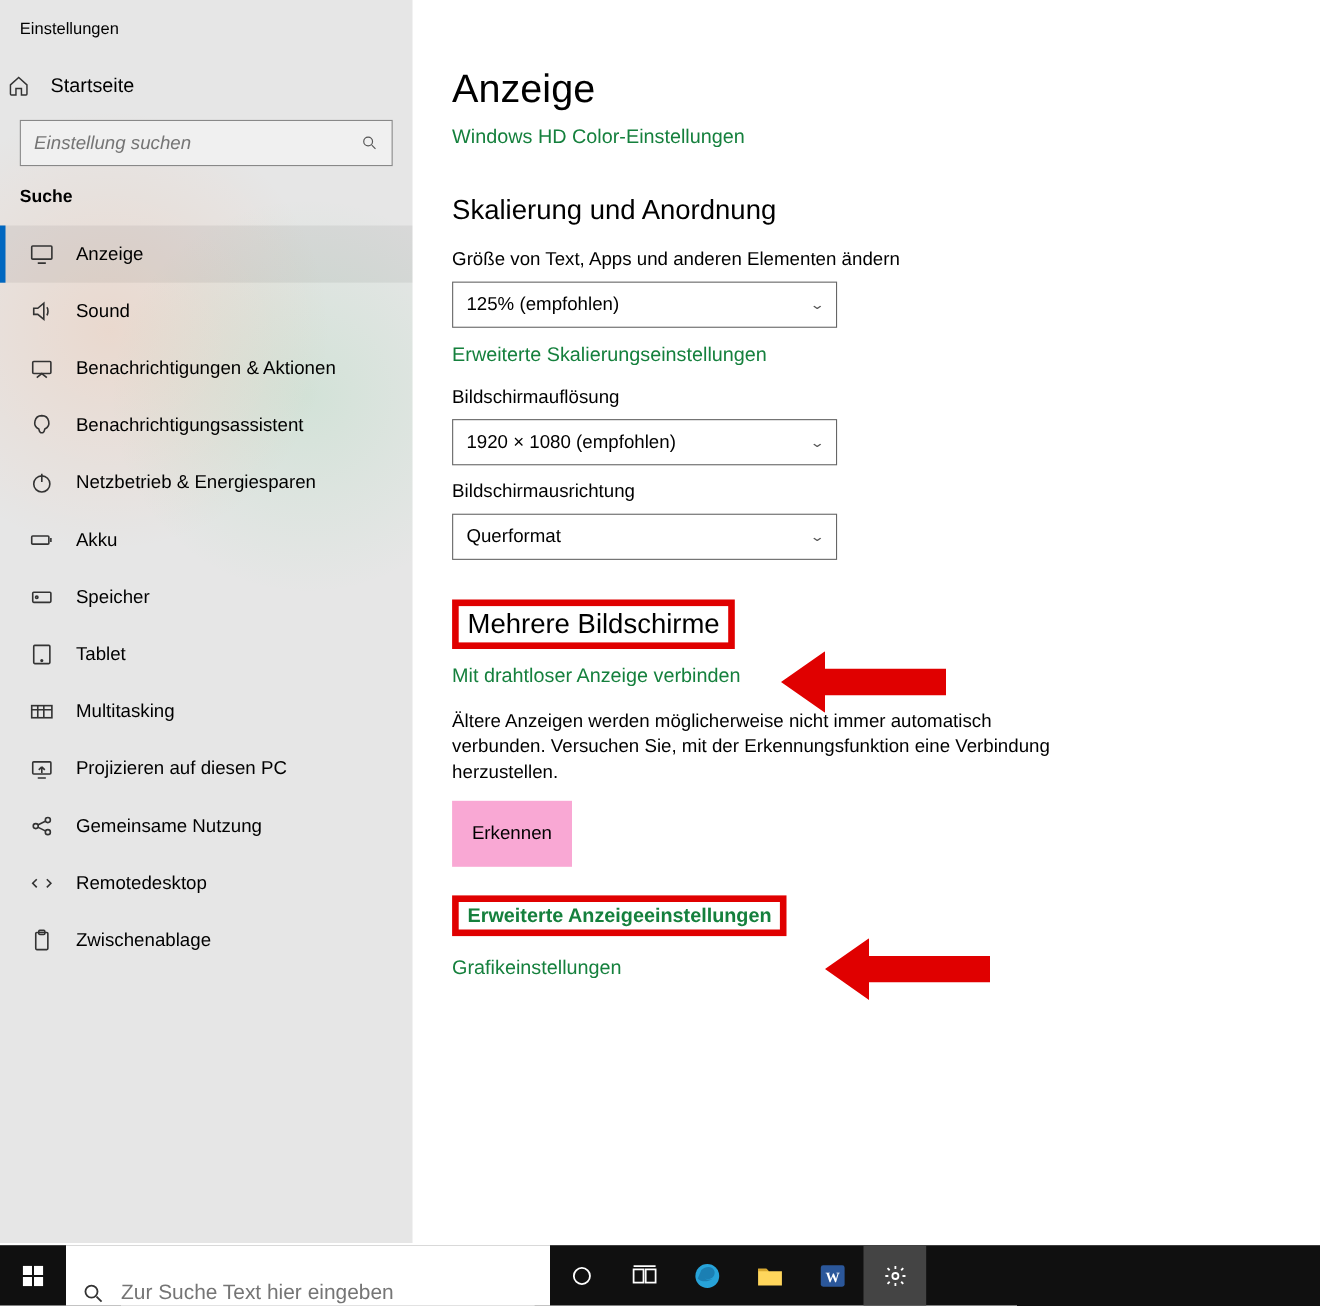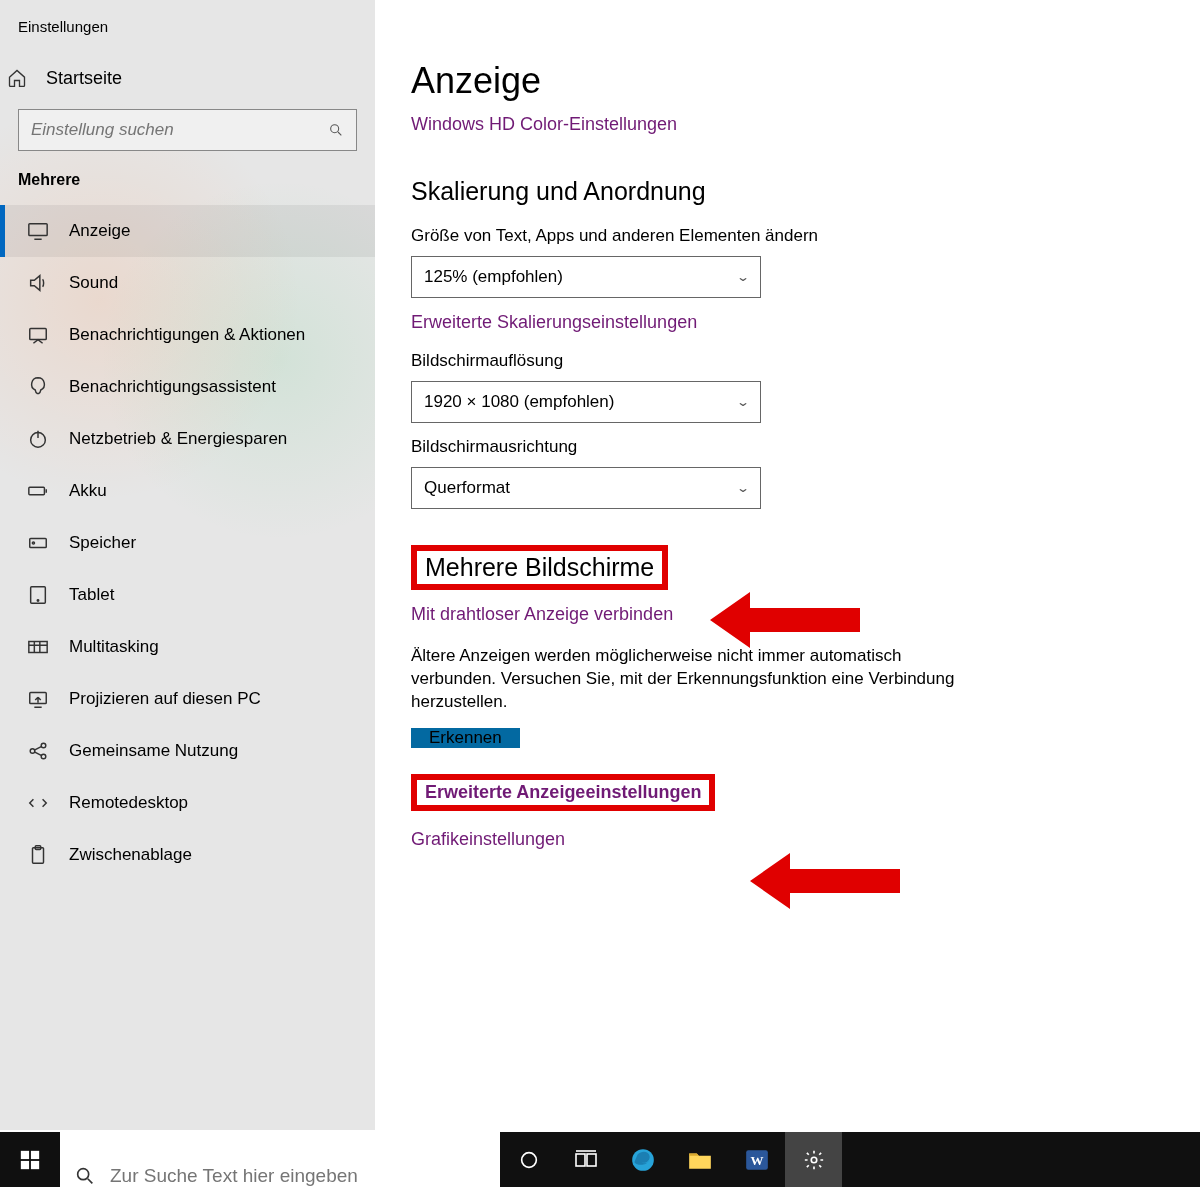--- a/index.html
+++ b/index.html
@@ -83,21 +83,21 @@
   flex: 1;
   padding: 60px 50px 0 36px;
   overflow-y: auto;
 }
 .main h1 {
   font-size: 36px;
   font-weight: 400;
   margin-bottom: 12px;
 }
 .link {
-  color: #701a75;
+  color: #15803d;
   font-size: 18px;
   cursor: pointer;
   display: inline-block;
 }
 .section-h2 {
   font-size: 25px;
   font-weight: 400;
   margin-top: 42px;
   margin-bottom: 20px;
 }
@@ -124,23 +124,23 @@
   transform: scaleX(1.4);
 }
 .spacer { height: 18px; }
 .body-text {
   font-size: 17px;
   max-width: 560px;
   line-height: 1.35;
   margin-bottom: 14px;
 }
 .btn-gray {
-  background: #0369a1;
+  background: #f9a8d4;
   border: none;
-  padding: 0 18px;
+  padding: 20px 18px;
   font-size: 17px;
   cursor: pointer;
 }
 .redbox {
   border: 6px solid #e00000;
   display: inline-block;
   padding: 2px 8px;
 }
 .arrow {
   position: absolute;
@@ -209,21 +209,21 @@
         <input class="search-input" placeholder="Einstellung suchen" style="">
         <span>
           <svg viewBox="0 0 24 24" width="16" height="16" fill="none" stroke="#555" stroke-width="1.6">
               <circle cx="10" cy="10" r="6"></circle>
               <path d="M20 20l-5-5"></path>
             </svg>
         </span>
       </div>
     </div>
 
-    <div class="section-label">Mehrere</div>
+    <div class="section-label">Suche</div>
 
     <div class="nav">
       <div class="nav-item active">
         <span class="nav-icon">
             <svg viewBox="0 0 24 24" width="22" height="22" fill="none" stroke="currentColor" stroke-width="1.6">
               <rect x="2" y="4" width="20" height="13" rx="1"></rect>
               <path d="M8 21h8"></path>
             </svg>
           </span>
         <span>Anzeige</span>

